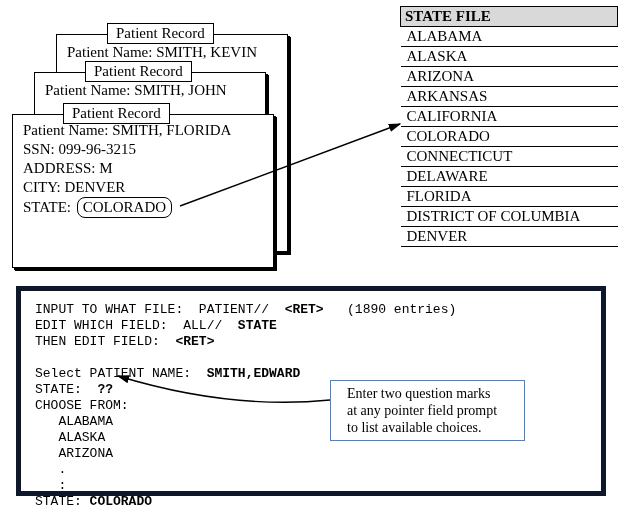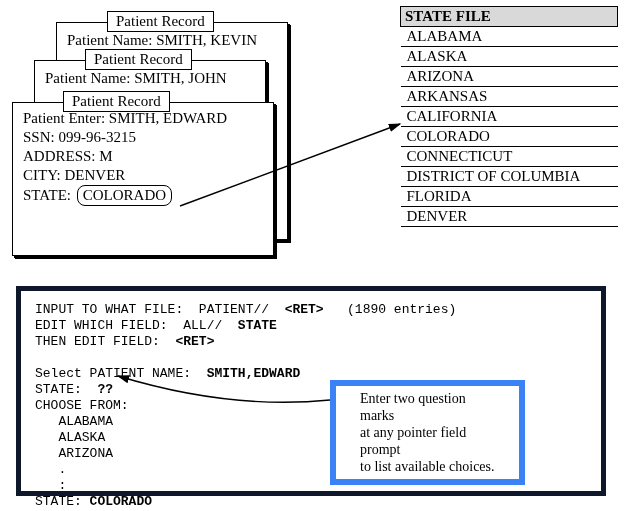--- a/index.html
+++ b/index.html
@@ -9,21 +9,21 @@
     width: 625px;
     height: 511px;
     position: relative;
     font-family: "Times New Roman", serif;
     background: #fff;
     overflow: hidden;
   }
   .card-stack {
     position: absolute;
     left: 8px;
-    top: 8px;
+    top: 20px;
     width: 290px;
     height: 250px;
   }
   .record-card {
     position: absolute;
     background: #fff;
     border: 1px solid #000;
     box-shadow: 2px 2px 0 #000, 3px 3px 0 #000;
   }
   .record-tab {
@@ -80,23 +80,23 @@
     border: 5px solid #0f172a;
     padding: 11px 14px;
     font-family: "Courier New", monospace;
     font-size: 13px;
     line-height: 16px;
     white-space: pre;
   }
   .terminal b { font-weight: bold; }
   .callout {
     position: absolute;
-    border: 6px solid #3b82f6;
-    background: #fff;
-    padding: 4px 24px;
+    border: 1px solid #3b82f6;
+    background: #fff;
+    padding: 4px 16px;
     font-family: "Times New Roman", serif;
     font-size: 14px;
     line-height: 17px;
     white-space: normal;
   }
 </style>
 </head>
 <body>
 
 <div class="card-stack">
@@ -112,21 +112,21 @@
     <div class="record-tab">
       <span>Patient Record</span>
     </div>
     <div class="card-line">Patient Name: SMITH, JOHN</div>
   </div>
 
   <div class="record-card" style="left:4px; top:94px; width:262px; height:154px; padding:6px 10px;">
     <div class="record-tab">
       <span>Patient Record</span>
     </div>
-    <div class="card-line">Patient Enter: SMITH, EDWARD</div>
+    <div class="card-line">Patient Name: SMITH, FLORIDA</div>
     <div class="card-line">SSN: 099-96-3215</div>
     <div class="card-line">ADDRESS: M</div>
     <div class="card-line">CITY: DENVER</div>
     <div class="card-line">
       <span>STATE:</span>
       <span class="state-pill">COLORADO</span>
     </div>
   </div>
 </div>
 
@@ -152,24 +152,27 @@
     <tr>
         <td>CALIFORNIA</td>
       </tr>
     <tr>
         <td>COLORADO</td>
       </tr>
     <tr>
         <td>CONNECTICUT</td>
       </tr>
     <tr>
+        <td>DELAWARE</td>
+      </tr>
+    <tr>
+        <td>FLORIDA</td>
+      </tr>
+    <tr>
         <td>DISTRICT OF COLUMBIA</td>
-      </tr>
-    <tr>
-        <td>FLORIDA</td>
       </tr>
     <tr>
         <td>DENVER</td>
       </tr>
   </tbody>
 </table>
 
 <svg class="arrow-svg" style="left:178px; top:118px; width:230px; height:92px;">
   <defs>
     <marker id="ah1" markerWidth="10" markerHeight="10" refX="8" refY="3" orient="auto">

